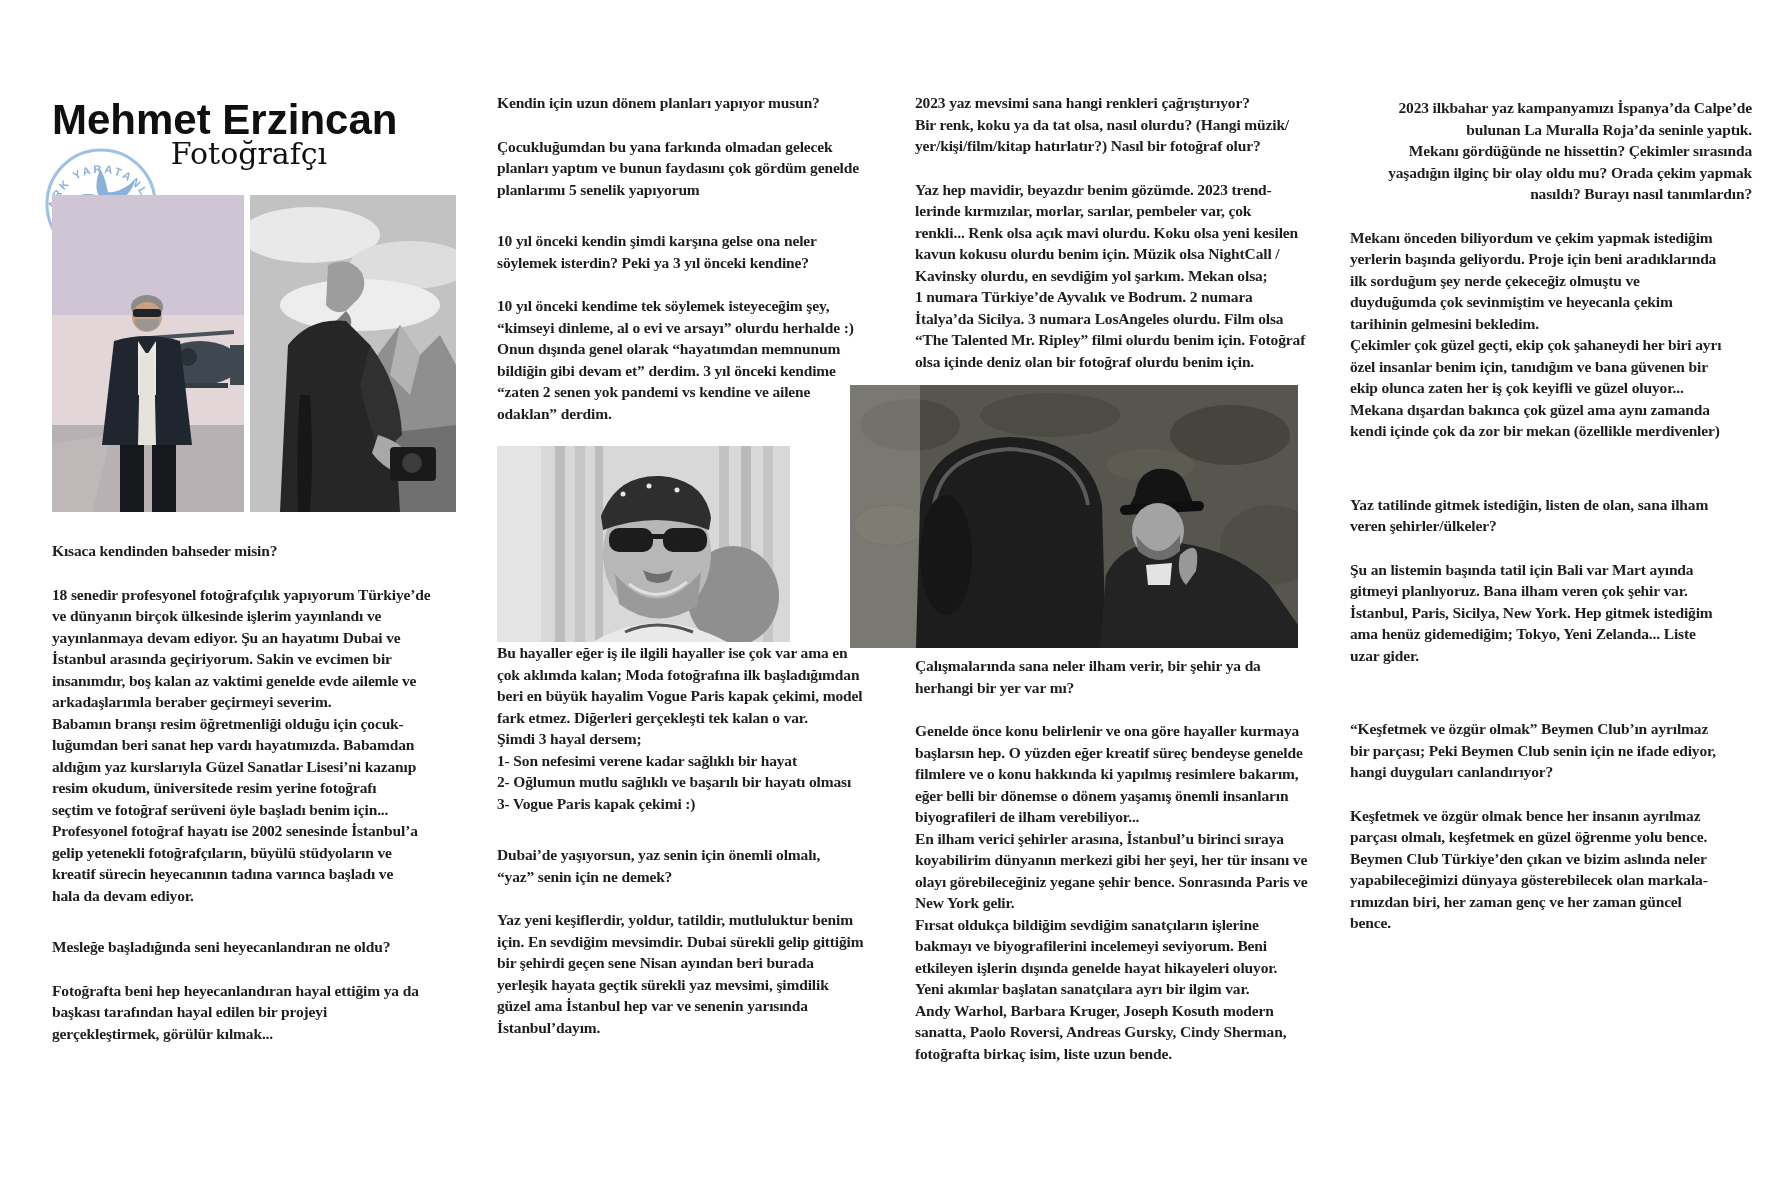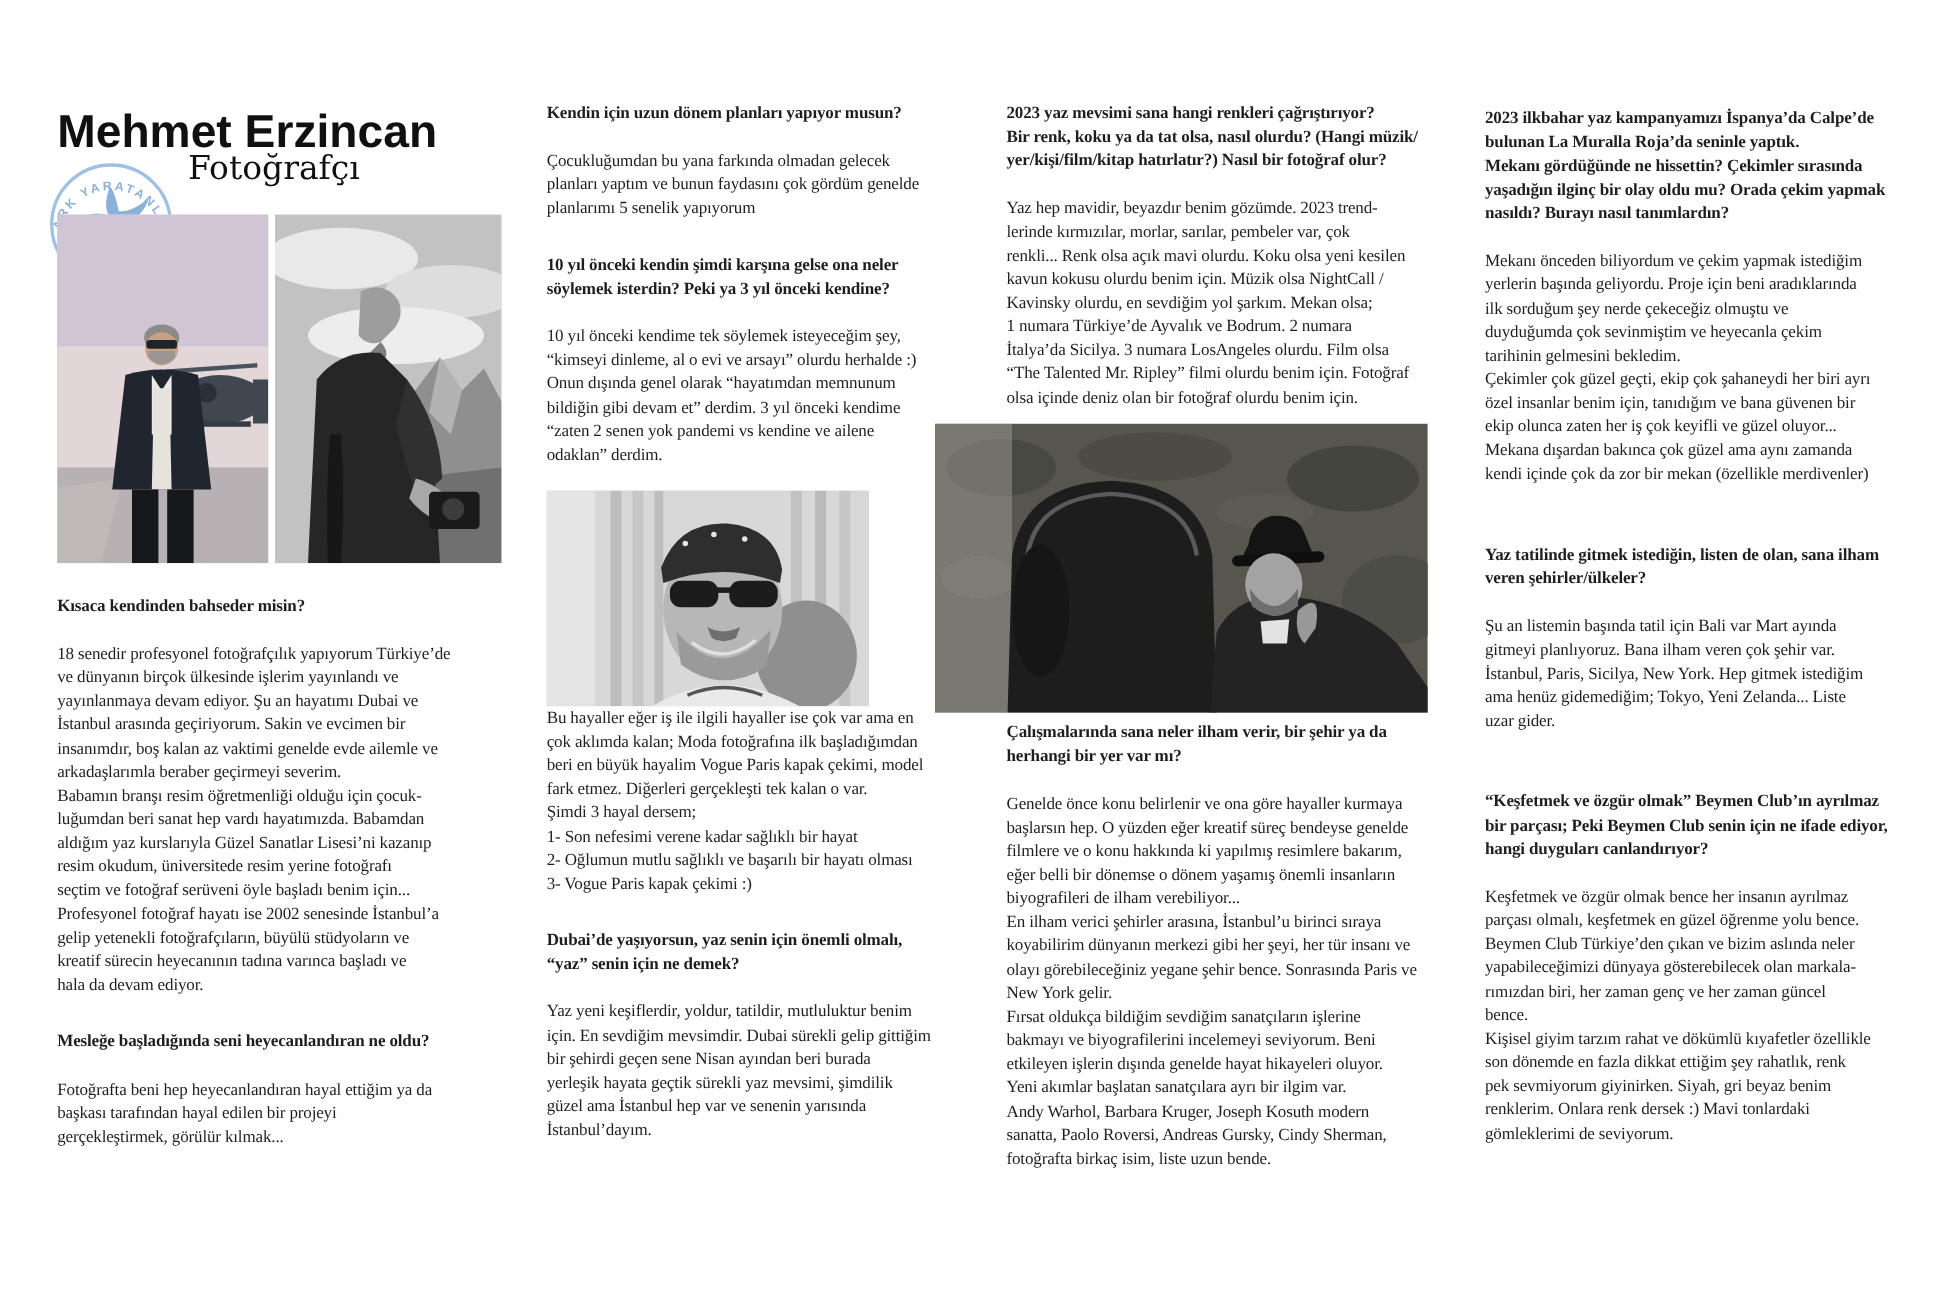--- a/index.html
+++ b/index.html
@@ -23,26 +23,26 @@
   }
   .subtitle{
     font-family:"DejaVu Serif", serif;
     font-size:30px;color:#101010;
   }
   .col{
     position:absolute;width:402px;
   }
   .q,.a{
     margin:0;white-space:pre-line;
-    font-size:15.5px;line-height:21.5px;letter-spacing:-0.15px;
+    font-size:15.5px;line-height:21.5px;letter-spacing:-0.15px;font-weight:bold;
   }
   .q{font-weight:bold;margin:30px 0 22px 0;}
   .col .q:first-child{margin-top:0;font-family:Liberation Serif, serif;}
   .col4 .q{margin-top:52px;}
-  .col4 .q:first-child{margin-top:0;}
+  .col4 .q:first-child{margin-top:0;text-align:right;}
   .photo{position:relative;background:#d8d8d8;overflow:hidden;}
   .photo svg{display:block;}
   .photo-a{position:absolute;left:52px;top:195px;width:192px;height:317px;}
   .photo-b{position:absolute;left:250px;top:195px;width:206px;height:317px;}
   .photo-c{width:293px;height:196px;margin:22px 0 0 0;}
   .photo-d{position:absolute;left:850px;top:385px;width:448px;height:263px;}
   .spacer-photo-d{height:253px;}
   .stamp{
     position:absolute;left:44px;top:147px;width:114px;height:114px;
   }
@@ -306,20 +306,15 @@
 uzar gider.</p>
     <p class="q">“Keşfetmek ve özgür olmak” Beymen Club’ın ayrılmaz
 bir parçası; Peki Beymen Club senin için ne ifade ediyor,
 hangi duyguları canlandırıyor?</p>
     <p class="a">Keşfetmek ve özgür olmak bence her insanın ayrılmaz
 parçası olmalı, keşfetmek en güzel öğrenme yolu bence.
 Beymen Club Türkiye’den çıkan ve bizim aslında neler
 yapabileceğimizi dünyaya gösterebilecek olan markala-
 rımızdan biri, her zaman genç ve her zaman güncel
 bence.</p>
-    <p class="a">Kişisel giyim tarzım rahat ve dökümlü kıyafetler özellikle
-son dönemde en fazla dikkat ettiğim şey rahatlık, renk
-pek sevmiyorum giyinirken. Siyah, gri beyaz benim
-renklerim. Onlara renk dersek :) Mavi tonlardaki
-gömleklerimi de seviyorum.</p>
   </div>
 
 </div>
 
 </body></html>

